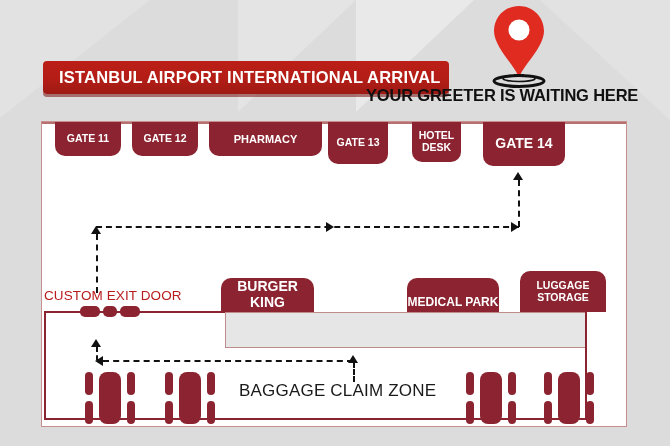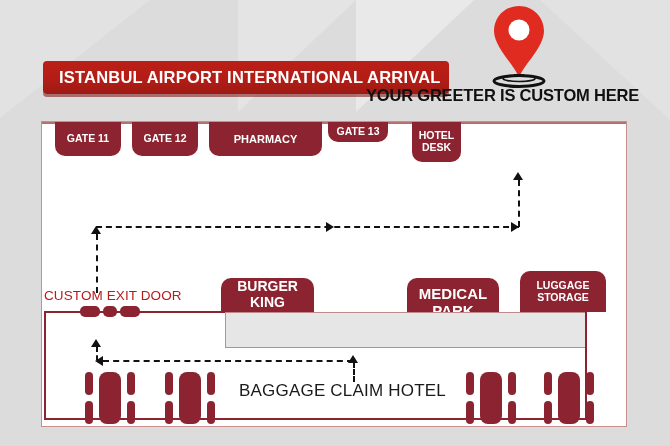--- a/index.html
+++ b/index.html
@@ -121,47 +121,50 @@
 
   <div class="pin-wrap">
     <svg width="64" height="84" viewBox="0 0 64 84">
       <path d="M32 2 C18 2 7 13 7 27 C7 43 28 62 31 72 C31.6 73.6 32.4 73.6 33 72 C36 62 57 43 57 27 C57 13 46 2 32 2 Z" fill="#e02b20"></path>
       <circle cx="32" cy="26" r="10.5" fill="#ffffff"></circle>
       <ellipse cx="32" cy="77" rx="25" ry="5.4" fill="none" stroke="#111" stroke-width="3"></ellipse>
       <ellipse cx="32" cy="74.5" rx="16" ry="3" fill="none" stroke="#111" stroke-width="1.6"></ellipse>
       <rect x="27" y="70" width="10" height="2.4" fill="#111"></rect>
     </svg>
   </div>
-  <div class="greeter-text">YOUR GREETER IS CUSTOM HERE</div>
+  <div class="greeter-text">YOUR GREETER IS WAITING HERE</div>
 
   <div class="map">
     <div class="map-topline"></div>
 
     <div class="shop down" style="left:13px;top:0;width:66px;height:34px;font-size:10.5px;">
       <span>GATE 11</span>
     </div>
     <div class="shop down" style="left:90px;top:0;width:66px;height:34px;font-size:10.5px;">
       <span>GATE 12</span>
     </div>
     <div class="shop down" style="left:167px;top:0;width:113px;height:34px;font-size:11px;">
       <span>PHARMACY</span>
     </div>
-    <div class="shop down" style="left:286px;top:0;width:60px;height:20px;font-size:10.5px;">
+    <div class="shop down" style="left:286px;top:0;width:60px;height:42px;font-size:10.5px;">
       <span>GATE 13</span>
     </div>
     <div class="shop down" style="left:370px;top:0;width:49px;height:40px;font-size:10.5px;flex-direction:column;">
       <span>HOTEL</span>
       <span>DESK</span>
     </div>
+    <div class="shop down" style="left:441px;top:0;width:82px;height:44px;font-size:14px;">
+      <span>GATE 14</span>
+    </div>
 
 
     <div class="shop up" style="left:179px;top:156px;width:93px;height:34px;font-size:14px;">
       <span>BURGER KING</span>
     </div>
-    <div class="shop up" style="left:365px;top:156px;width:92px;height:50px;font-size:15px;">
+    <div class="shop up" style="left:365px;top:156px;width:92px;height:50px;font-size:12px;">
       <span>MEDICAL PARK</span>
     </div>
     <div class="shop up" style="left:478px;top:149px;width:86px;height:41px;font-size:10.5px;flex-direction:column;">
       <span>LUGGAGE</span>
       <span>STORAGE</span>
     </div>
 
     <div class="corridor" style="left:183px;top:190px;width:362px;height:36px;"></div>
 
     <div class="hall-line" style="left:2px;top:189px;width:181px;"></div>
@@ -218,15 +221,15 @@
   <div class="dash-v" style="left:96px;top:347px;height:13px;"></div>
   <div class="arrow arrow-up" style="left:91px;top:339px;"></div>
 
   <div class="dash-h" style="left:103px;top:360px;width:250px;"></div>
   <div class="arrow arrow-left" style="left:95px;top:356px;"></div>
 
   <div class="dash-v" style="left:353px;top:362px;height:20px;"></div>
   <div class="arrow arrow-up" style="left:348px;top:355px;"></div>
 
   <div class="label-exit">CUSTOM EXIT DOOR</div>
-  <div class="label-baggage">BAGGAGE CLAIM HOTEL</div>
+  <div class="label-baggage">BAGGAGE CLAIM ZONE</div>
 
 </div>
 
 </body></html>

